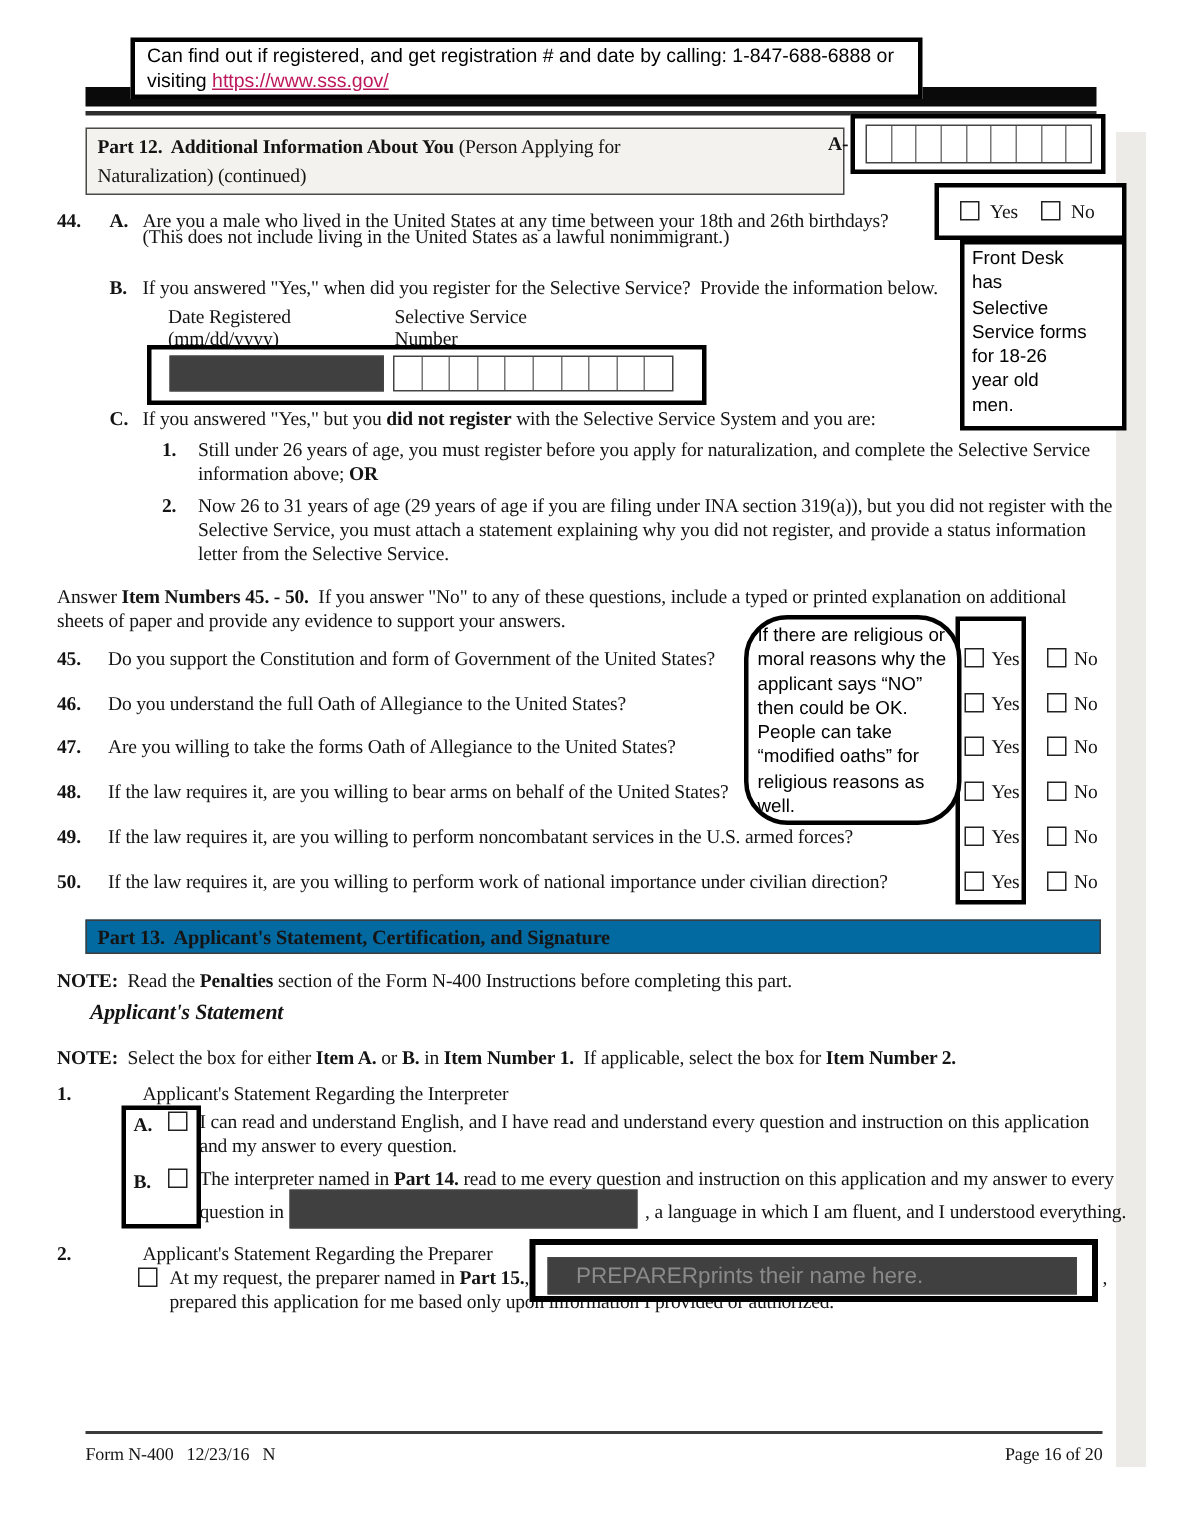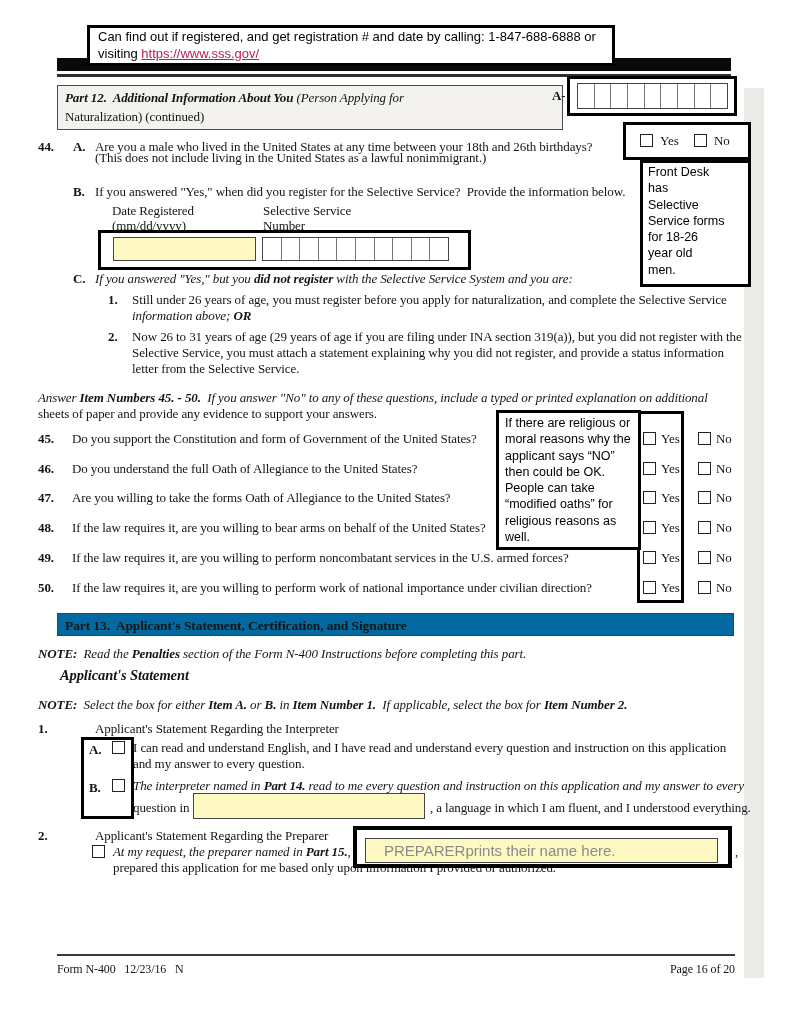--- a/index.html
+++ b/index.html
@@ -1,28 +1,28 @@
 <!DOCTYPE html>
 <html><head>
 <meta charset="utf-8">
 <style>
   html,body{margin:0;padding:0;background:#fff;}
   *{box-sizing:border-box;}
   .page{position:relative;width:791px;height:1023px;background:#ffffff;overflow:hidden;
         font-family:"Liberation Serif",serif;color:#141414;}
   .abs{position:absolute;}
   .ser{font-size:13px;line-height:16px;white-space:pre;letter-spacing:-0.1px;}
-  .ser span{white-space:pre;font-style:italic;}
+  .ser span{white-space:pre;}
   .sm{font-size:12px;text-align:right;}
   .b{font-weight:bold;}
   .ann{font-family:"Liberation Sans",sans-serif;color:#000;}
   .thick{border:3.5px solid #000;background:#fff;}
   .thick-open{border:3.5px solid #000;background:transparent;}
   .cb{display:inline-block;width:13px;height:13px;border:1.2px solid #222;background:#fff;vertical-align:middle;}
-  .input-box{border:1.2px solid #444;background:#fef9c3;}
+  .input-box{border:1.2px solid #444;background:#404040;}
   .seg{display:flex;border:1.2px solid #444;background:#fff;}
   .seg-cell{flex:1;border-right:1px solid #777;}
   .seg-cell:last-child{border-right:none;}
   .hdrbox{border:1.5px solid #4a4a4a;background:#f3f2ee;}
   .link{color:#be185d;text-decoration:underline;}
   .noteline{font-size:12.5px;line-height:16.3px;white-space:pre;}
 </style>
 </head>
 <body>
 
@@ -160,21 +160,21 @@
     <span class="abs ser b" style="left:0;top:0;">50.</span>
     <span class="abs ser" style="left:34px;top:0;">If the law requires it, are you willing to perform work of national importance under civilian direction?</span>
     <span class="cb abs" style="left:605px;top:1px;"></span>
     <span class="abs ser" style="left:623px;top:0;">Yes</span>
     <span class="cb abs" style="left:660px;top:1px;"></span>
     <span class="abs ser" style="left:678px;top:0;">No</span>
   </div>
 
   <div class="abs thick-open" style="left:637px;top:411px;width:47px;height:192px;z-index:4;"></div>
 
-  <div class="abs thick ann" style="left:496px;top:410px;width:145px;height:140px;z-index:5;padding:2px 6px;">
+  <div class="abs thick ann" style="left:496px;top:410px;width:145px;height:140px;z-index:5;padding:2px 6px;border-radius:29px;">
     <div class="noteline">If there are religious or</div>
     <div class="noteline">moral reasons why the</div>
     <div class="noteline">applicant says “NO”</div>
     <div class="noteline">then could be OK.</div>
     <div class="noteline">People can take</div>
     <div class="noteline">“modified oaths” for</div>
     <div class="noteline">religious reasons as</div>
     <div class="noteline">well.</div>
   </div>
 

